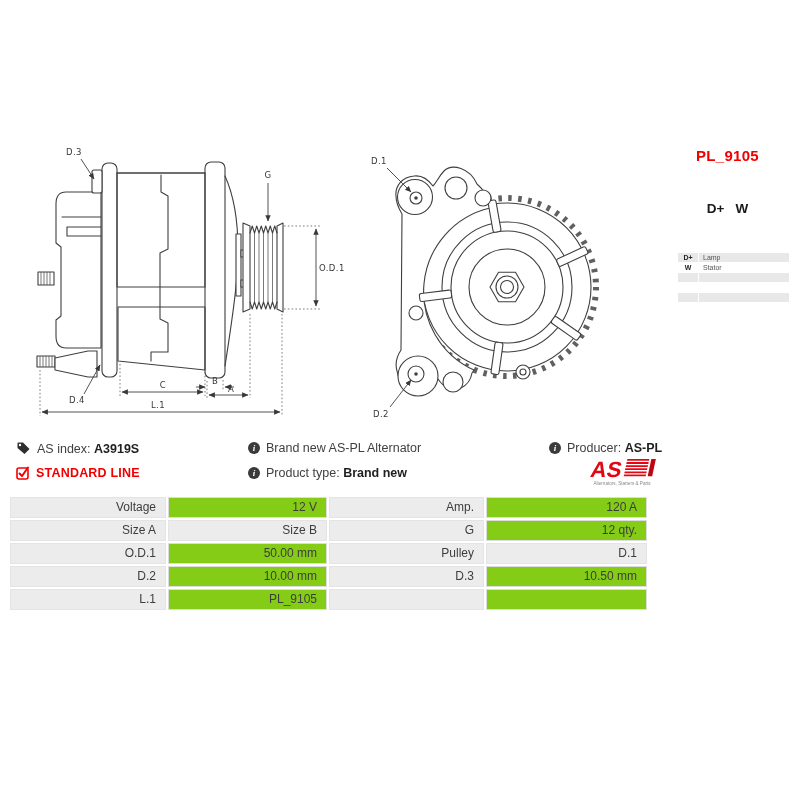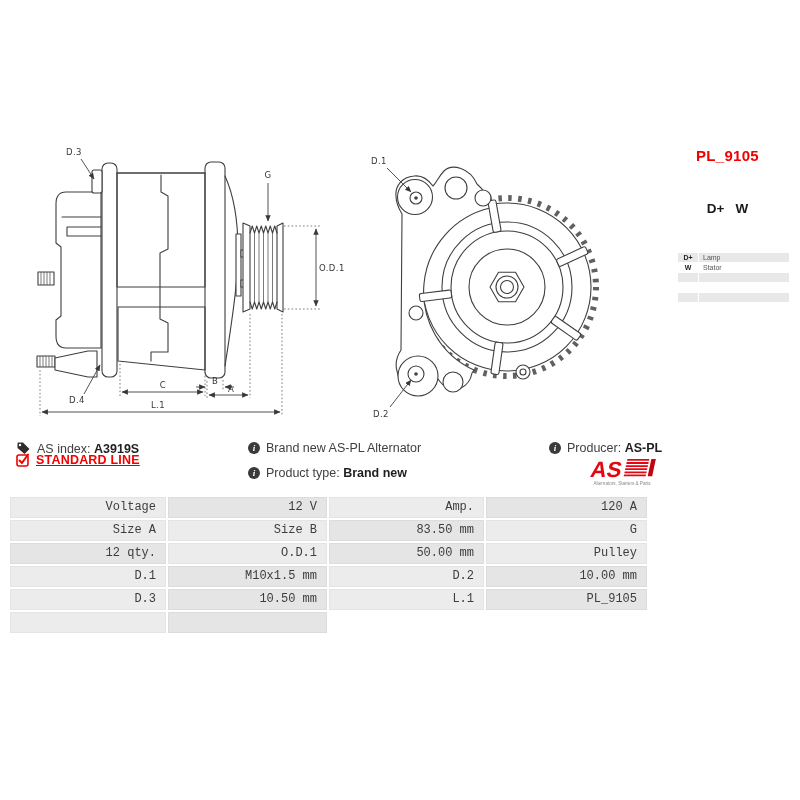--- a/index.html
+++ b/index.html
@@ -26,23 +26,23 @@
   .legend .g{background:#e8e8e8;}
 
   
   .inf-row{position:absolute;display:flex;align-items:center;gap:6px;font-size:12.5px;color:#3f3f3f;white-space:nowrap;}
   .inf-row b{color:#1f1f1f;}
   .iicon{width:12px;height:12px;border-radius:50%;background:#3a3a3a;color:#fff;display:inline-flex;align-items:center;justify-content:center;font:italic bold 9px "Liberation Serif",serif;flex:0 0 auto;}
   .std{color:#f20000;font-weight:bold;letter-spacing:.2px;}
 
   
   .spec{left:10px;top:497px;width:637px;display:grid;grid-template-columns:156px 159px 155px 161px;gap:2px;}
-  .spec div{height:21px;line-height:21px;box-sizing:border-box;font-size:12px;color:#3d3d3d;text-align:right;padding-right:9px;overflow:hidden;font-family:Liberation Mono, monospace;}
+  .spec div{height:21px;line-height:21px;box-sizing:border-box;font-size:12px;color:#3d3d3d;text-align:right;padding-right:9px;overflow:hidden;}
   .spec .lbl{background:#ececec;border:1px solid #e4e4e4;line-height:19px;}
-  .spec .val{background:#e5e5e5;border:1px solid #dcdcdc;line-height:19px;}
+  .spec .val{background:#84cc16;border:1px solid #dcdcdc;line-height:19px;}
 </style>
 </head>
 <body>
 
 <svg id="drawing" class="abs" width="800" height="300" viewBox="0 0 800 300">
   <defs>
     <marker id="arr" orient="auto-start-reverse" markerWidth="8" markerHeight="8" refX="6.5" refY="3">
       <path d="M0,0 L7,3 L0,6 Z" fill="#383838"></path>
     </marker>
   </defs>
@@ -167,21 +167,21 @@
   <div class="d g"></div>
 </div>
 
 <div class="inf-row" style="left:16px;top:441px;">
   <svg width="15" height="15" viewBox="0 0 15 15">
     <path d="M1.5,7 V2.5 a1,1 0 0 1 1,-1 H7 l6.5,6.5 -5,5 Z" fill="#2e2e2e"></path>
     <circle cx="4" cy="4" r="1.2" fill="#fff"></circle>
   </svg>
   <span><span>AS index:</span>&nbsp;<b>A3919S</b></span>
 </div>
-<div class="inf-row" style="left:16px;top:453px;text-decoration:underline;">
+<div class="inf-row" style="left:16px;top:466px;">
   <svg width="14" height="14" viewBox="0 0 14 14">
     <rect x="1" y="2" width="11" height="11" rx="2" fill="none" stroke="#f20000" stroke-width="1.6"></rect>
     <path d="M3.5,7.5 L6,10 L12,1.5" fill="none" stroke="#f20000" stroke-width="2" stroke-linecap="round" stroke-linejoin="round"></path>
   </svg>
   <span class="std">STANDARD LINE</span>
 </div>
 
 <div class="inf-row" style="left:248px;top:441px;">
   <span class="iicon">i</span>
   <span>Brand new AS-PL Alternator</span>
@@ -213,30 +213,28 @@
 
 <div class="abs spec">
   <div class="lbl">Voltage</div>
   <div class="val">12 V</div>
   <div class="lbl">Amp.</div>
   <div class="val">120 A</div>
 
   <div class="lbl">Size A</div>
   <div class="lbl">Size B</div>
 
-  <div class="val">83.50 mm</div>
   <div class="lbl">G</div>
   <div class="val">12 qty.</div>
 
   <div class="lbl">O.D.1</div>
   <div class="val">50.00 mm</div>
   <div class="lbl">Pulley</div>
 
   <div class="lbl">D.1</div>
-  <div class="val">M10x1.5 mm</div>
   <div class="lbl">D.2</div>
   <div class="val">10.00 mm</div>
 
   <div class="lbl">D.3</div>
   <div class="val">10.50 mm</div>
   <div class="lbl">L.1</div>
 
   <div class="val">PL_9105</div>
   <div class="lbl"></div>
   <div class="val"></div>

